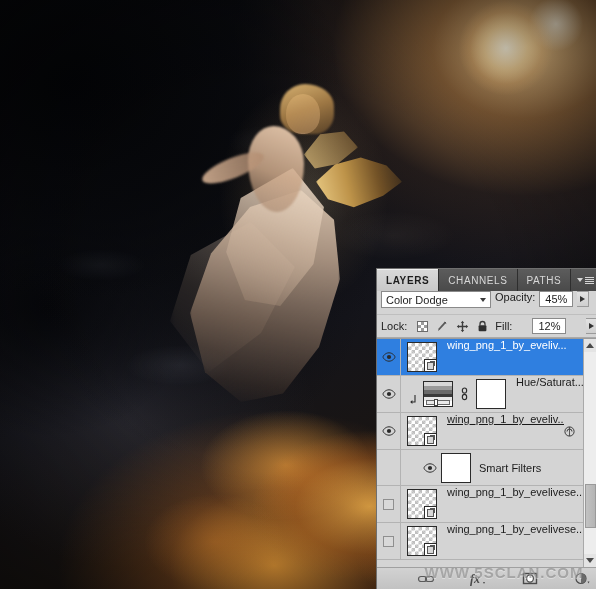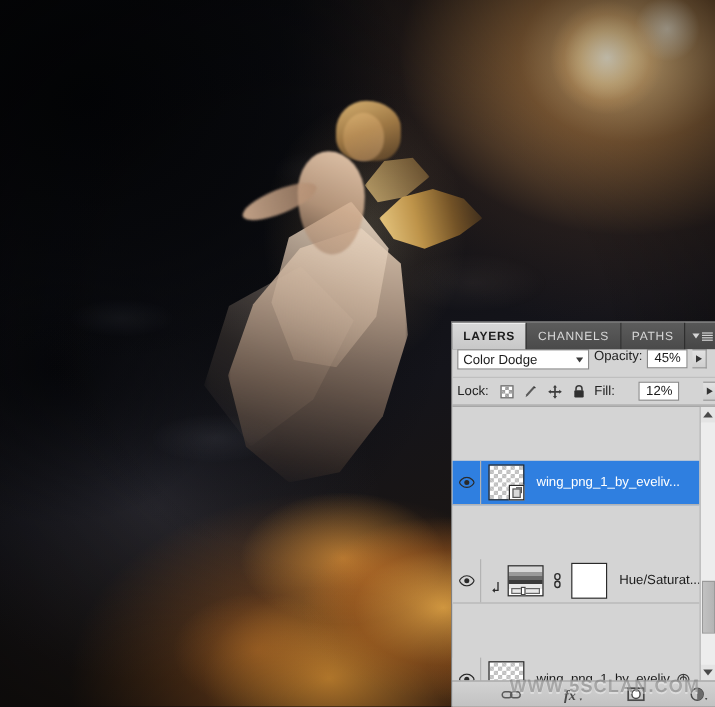--- a/index.html
+++ b/index.html
@@ -212,24 +212,23 @@
   #fill-group{margin-left:auto;display:flex;align-items:center;gap:20px;}
 
   
   #layer-list{
     flex:1 1 auto;position:relative;overflow:hidden;
     background:#d4d4d4;border-top:1px solid #9c9c9c;
     display:flex;
   }
   #rows{flex:1 1 auto;overflow:hidden;}
   .lrow{
-    height:37px;display:flex;align-items:center;
+    height:37px;display:flex;
     border-bottom:1px solid #b3b3b3;background:#d4d4d4;
     box-sizing:border-box;
-    margin-top:45px;
   }
   .lrow.selected{background:#2f7fe0;}
   .lrow.selected .lname{color:#fff;}
   .eye-cell{
     width:24px;height:100%;flex:0 0 24px;display:flex;align-items:center;justify-content:center;
     border-right:1px solid #b3b3b3;box-sizing:border-box;
   }
   .eye{width:14px;height:10px;position:relative;}
   .eye svg{display:block;}
   .eye-off{
@@ -505,20 +504,32 @@
           <span class="lname underline">wing_png_1_by_eveliv...</span>
           <span style="margin-right:8px;display:flex;align-items:center;">
             <svg width="11" height="11" viewBox="0 0 11 11">
                 <circle cx="5.5" cy="5.5" r="4.6" fill="none" stroke="#3a3a3a" stroke-width="1"></circle>
                 <path d="M3 5.5 a2.5 2.5 0 0 1 5 0" fill="none" stroke="#3a3a3a" stroke-width="1"></path>
                 <path d="M5.5 1 V10" stroke="#3a3a3a" stroke-width="0.8"></path>
               </svg>
           </span>
         </div>
 
+        <div class="sfrow" id="row-smart-filters">
+          <div class="sf-spacer"></div>
+          <div class="sf-indent"></div>
+          <span class="eye" style="margin-right:4px;">
+            <svg width="14" height="10" viewBox="0 0 14 10">
+                <path d="M7 0.8 C3.4 0.8 1 4 1 5 C1 6 3.4 9.2 7 9.2 C10.6 9.2 13 6 13 5 C13 4 10.6 0.8 7 0.8 Z" fill="none" stroke="#2a2a2a" stroke-width="1"></path>
+                <circle cx="7" cy="5" r="2.1" fill="#2a2a2a"></circle>
+              </svg>
+          </span>
+          <span class="mask-thumb"></span>
+          <span class="sf-label">Smart Filters</span>
+        </div>
 
 
         <div class="lrow">
           <div class="eye-cell">
             <span class="eye-off"></span>
           </div>
           <div class="thumb-wrap">
             <div class="thumb">
               <span class="so-badge"></span>
             </div>

